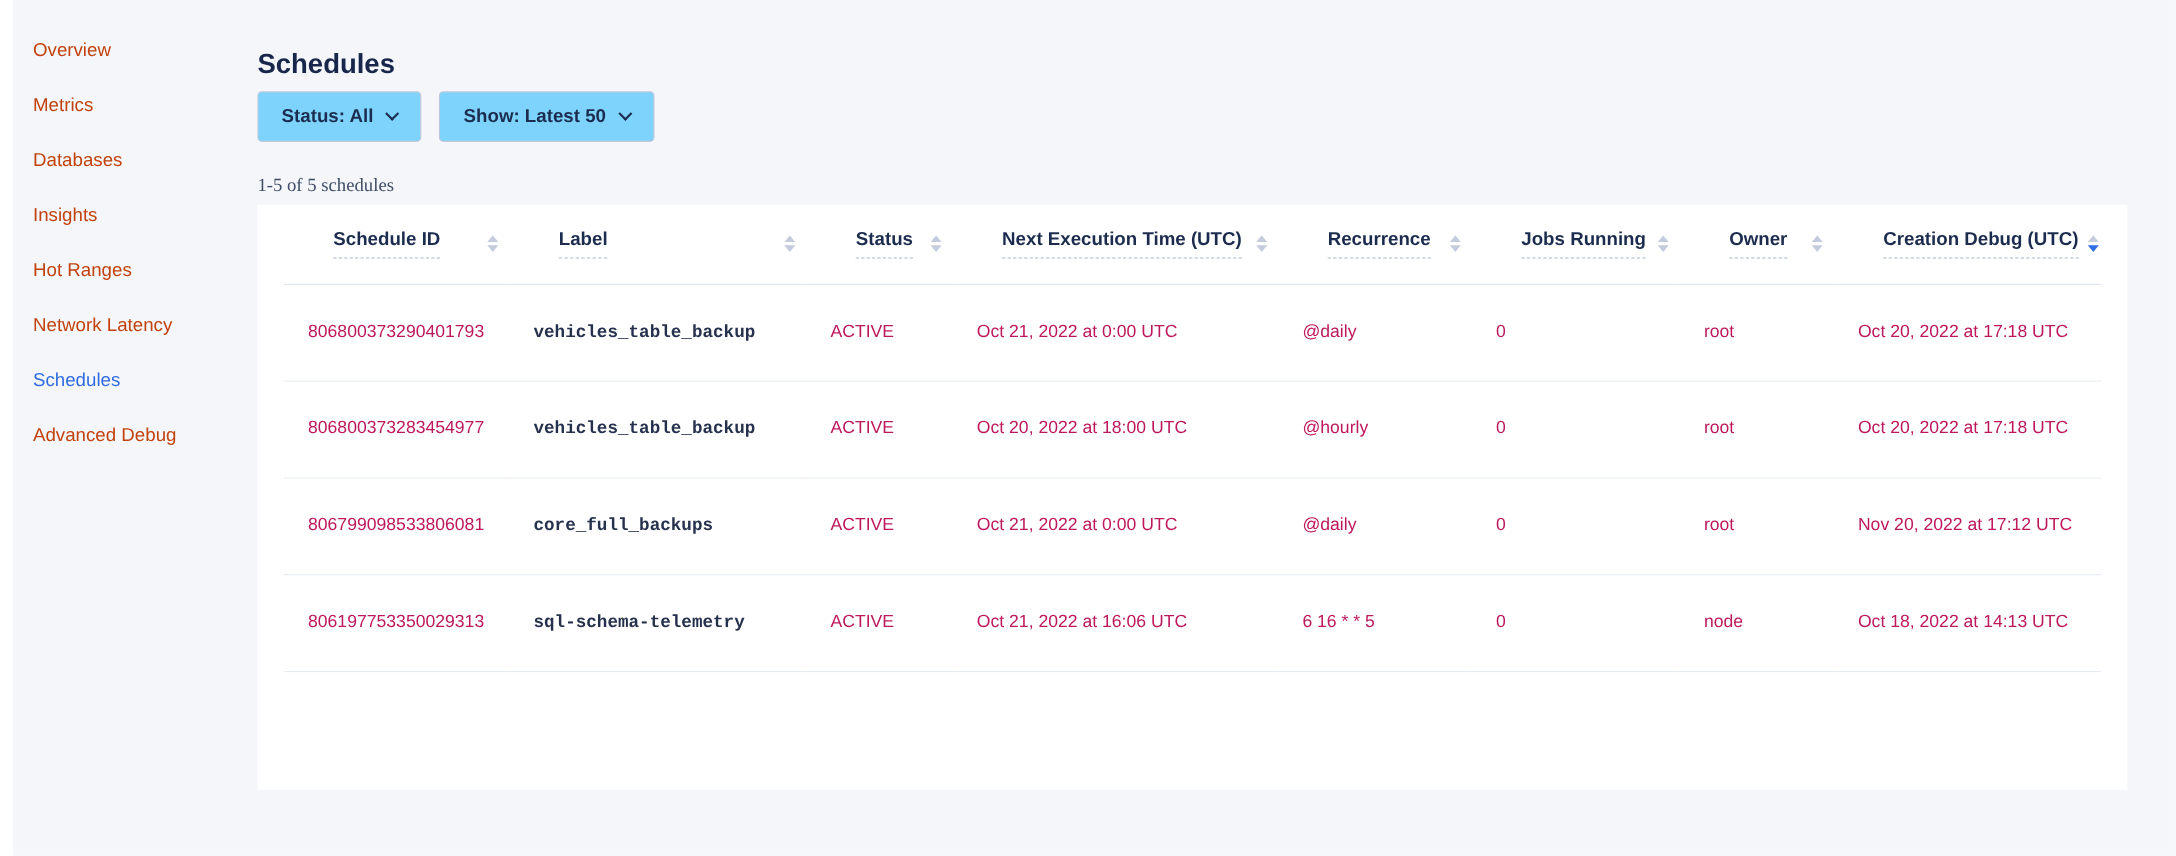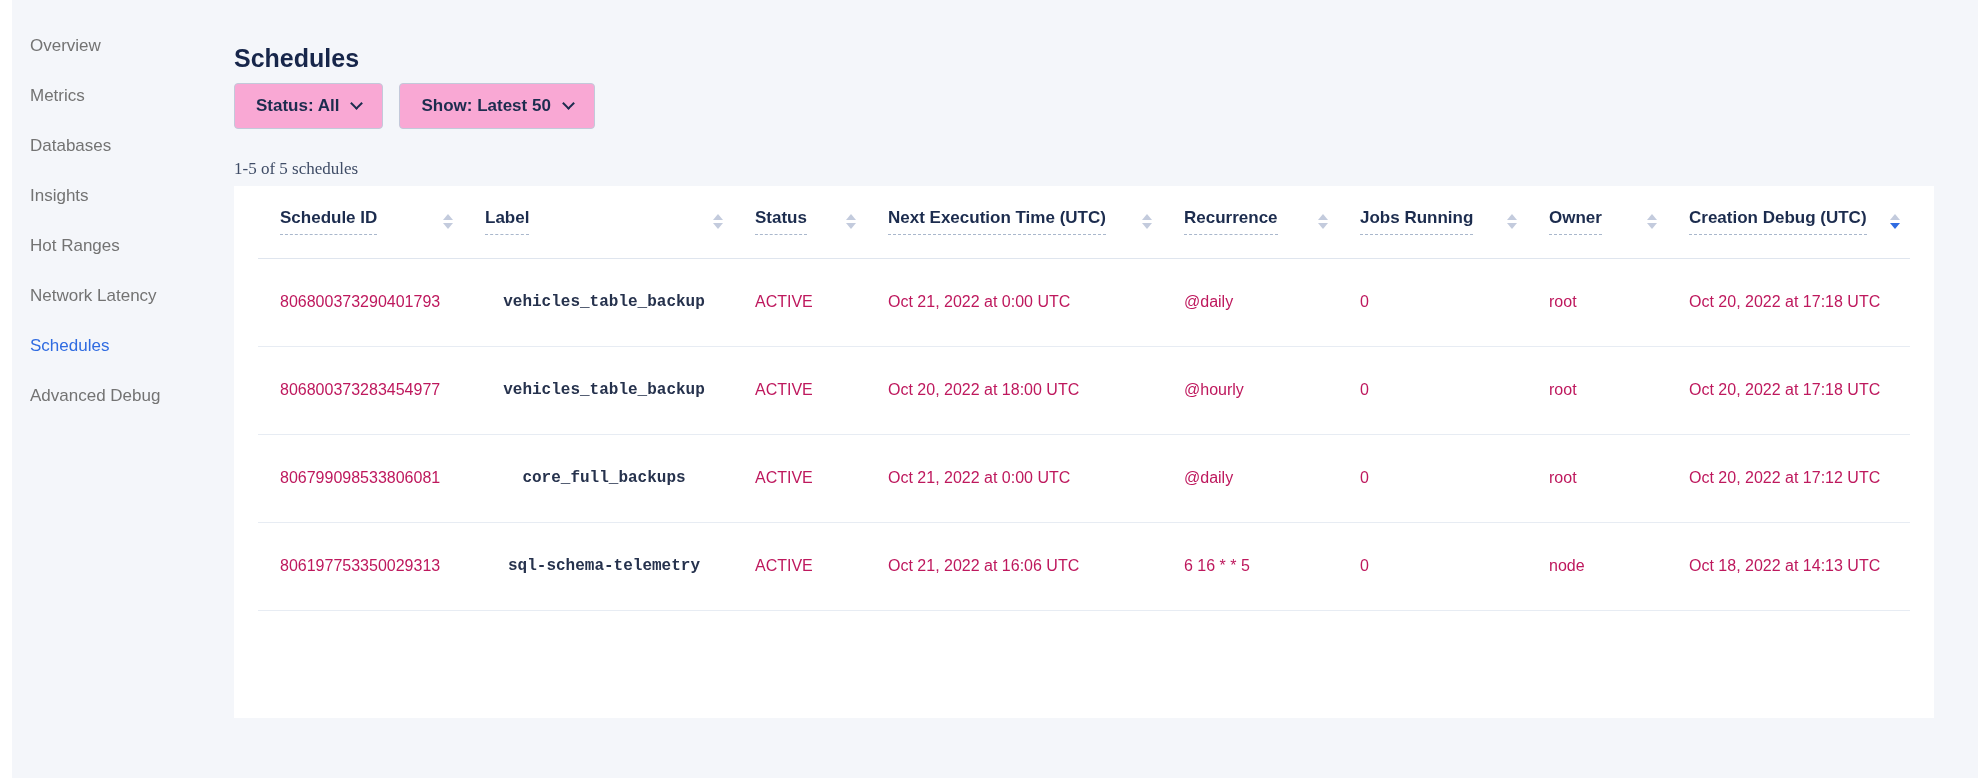--- a/index.html
+++ b/index.html
@@ -17,40 +17,40 @@
     background: #ffffff;
   }
   
   .sidebar {
     position: absolute; left: 12px; top: 21px; width: 210px;
   }
   .sidebar .item {
     height: 50px; line-height: 50px;
     padding-left: 18px;
     font-size: 17px;
-    color: #737373;
+    color: #c2410c;
     cursor: pointer;
     white-space: nowrap;
   }
   .sidebar .item.active { color: #2f6be1; }
   
   .page-title {
     position: absolute; left: 234px; top: 26px;
     font-size: 25px; font-weight: bold; color: #17264a;
     line-height: 30px;
   }
   .filters {
     position: absolute; left: 234px; top: 83px;
     display: flex; gap: 16px;
   }
   .dropdown {
     height: 46px;
     display: flex; align-items: center; gap: 13px;
     padding: 0 21px;
-    background: #f9a8d4;
+    background: #7dd3fc;
     border: 1px solid #c3c9da;
     border-radius: 4px;
     font-size: 17px; font-weight: bold; color: #1c2c4e;
     cursor: pointer;
   }
   .chevron {
     width: 9px; height: 9px;
     border-right: 2px solid #1c2c4e;
     border-bottom: 2px solid #1c2c4e;
     transform: rotate(45deg);
@@ -88,20 +88,21 @@
     cursor: pointer;
   }
   .th-inner {
     display: flex; align-items: center; justify-content: space-between;
   }
   .th-label {
     font-size: 17px; font-weight: bold; color: #1c2c4e;
     border-bottom: 1px dashed #a9b7cc;
     padding-bottom: 6px;
     white-space: nowrap;
+    margin-left: 23px;
   }
   .sort {
     display: flex; flex-direction: column; gap: 3px;
     margin-left: 8px; flex: 0 0 auto;
   }
   .tri-up {
     width: 0; height: 0;
     border-left: 5px solid transparent; border-right: 5px solid transparent;
     border-bottom: 6px solid #c3cbdd;
   }
@@ -117,21 +118,20 @@
     padding: 0 10px 0 22px;
     vertical-align: middle;
     font-size: 16px; color: #be185d;
     white-space: nowrap;
   }
   td.mono {
     font-family: "Liberation Mono", "DejaVu Sans Mono", monospace;
     font-weight: bold;
     font-size: 16px;
     color: #26324d;
-    text-align: center;
   }
 </style>
 </head>
 <body>
 
 <div class="left-strip"></div>
 
 <nav class="sidebar">
   <div class="item">Overview</div>
   <div class="item">Metrics</div>
@@ -268,21 +268,21 @@
         <td>Oct 20, 2022 at 17:18 UTC</td>
       </tr>
       <tr>
         <td>806799098533806081</td>
         <td class="mono">core_full_backups</td>
         <td>ACTIVE</td>
         <td>Oct 21, 2022 at 0:00 UTC</td>
         <td>@daily</td>
         <td>0</td>
         <td>root</td>
-        <td>Oct 20, 2022 at 17:12 UTC</td>
+        <td>Nov 20, 2022 at 17:12 UTC</td>
       </tr>
       <tr>
         <td>806197753350029313</td>
         <td class="mono">sql-schema-telemetry</td>
         <td>ACTIVE</td>
         <td>Oct 21, 2022 at 16:06 UTC</td>
         <td>6 16 * * 5</td>
         <td>0</td>
         <td>node</td>
         <td>Oct 18, 2022 at 14:13 UTC</td>

